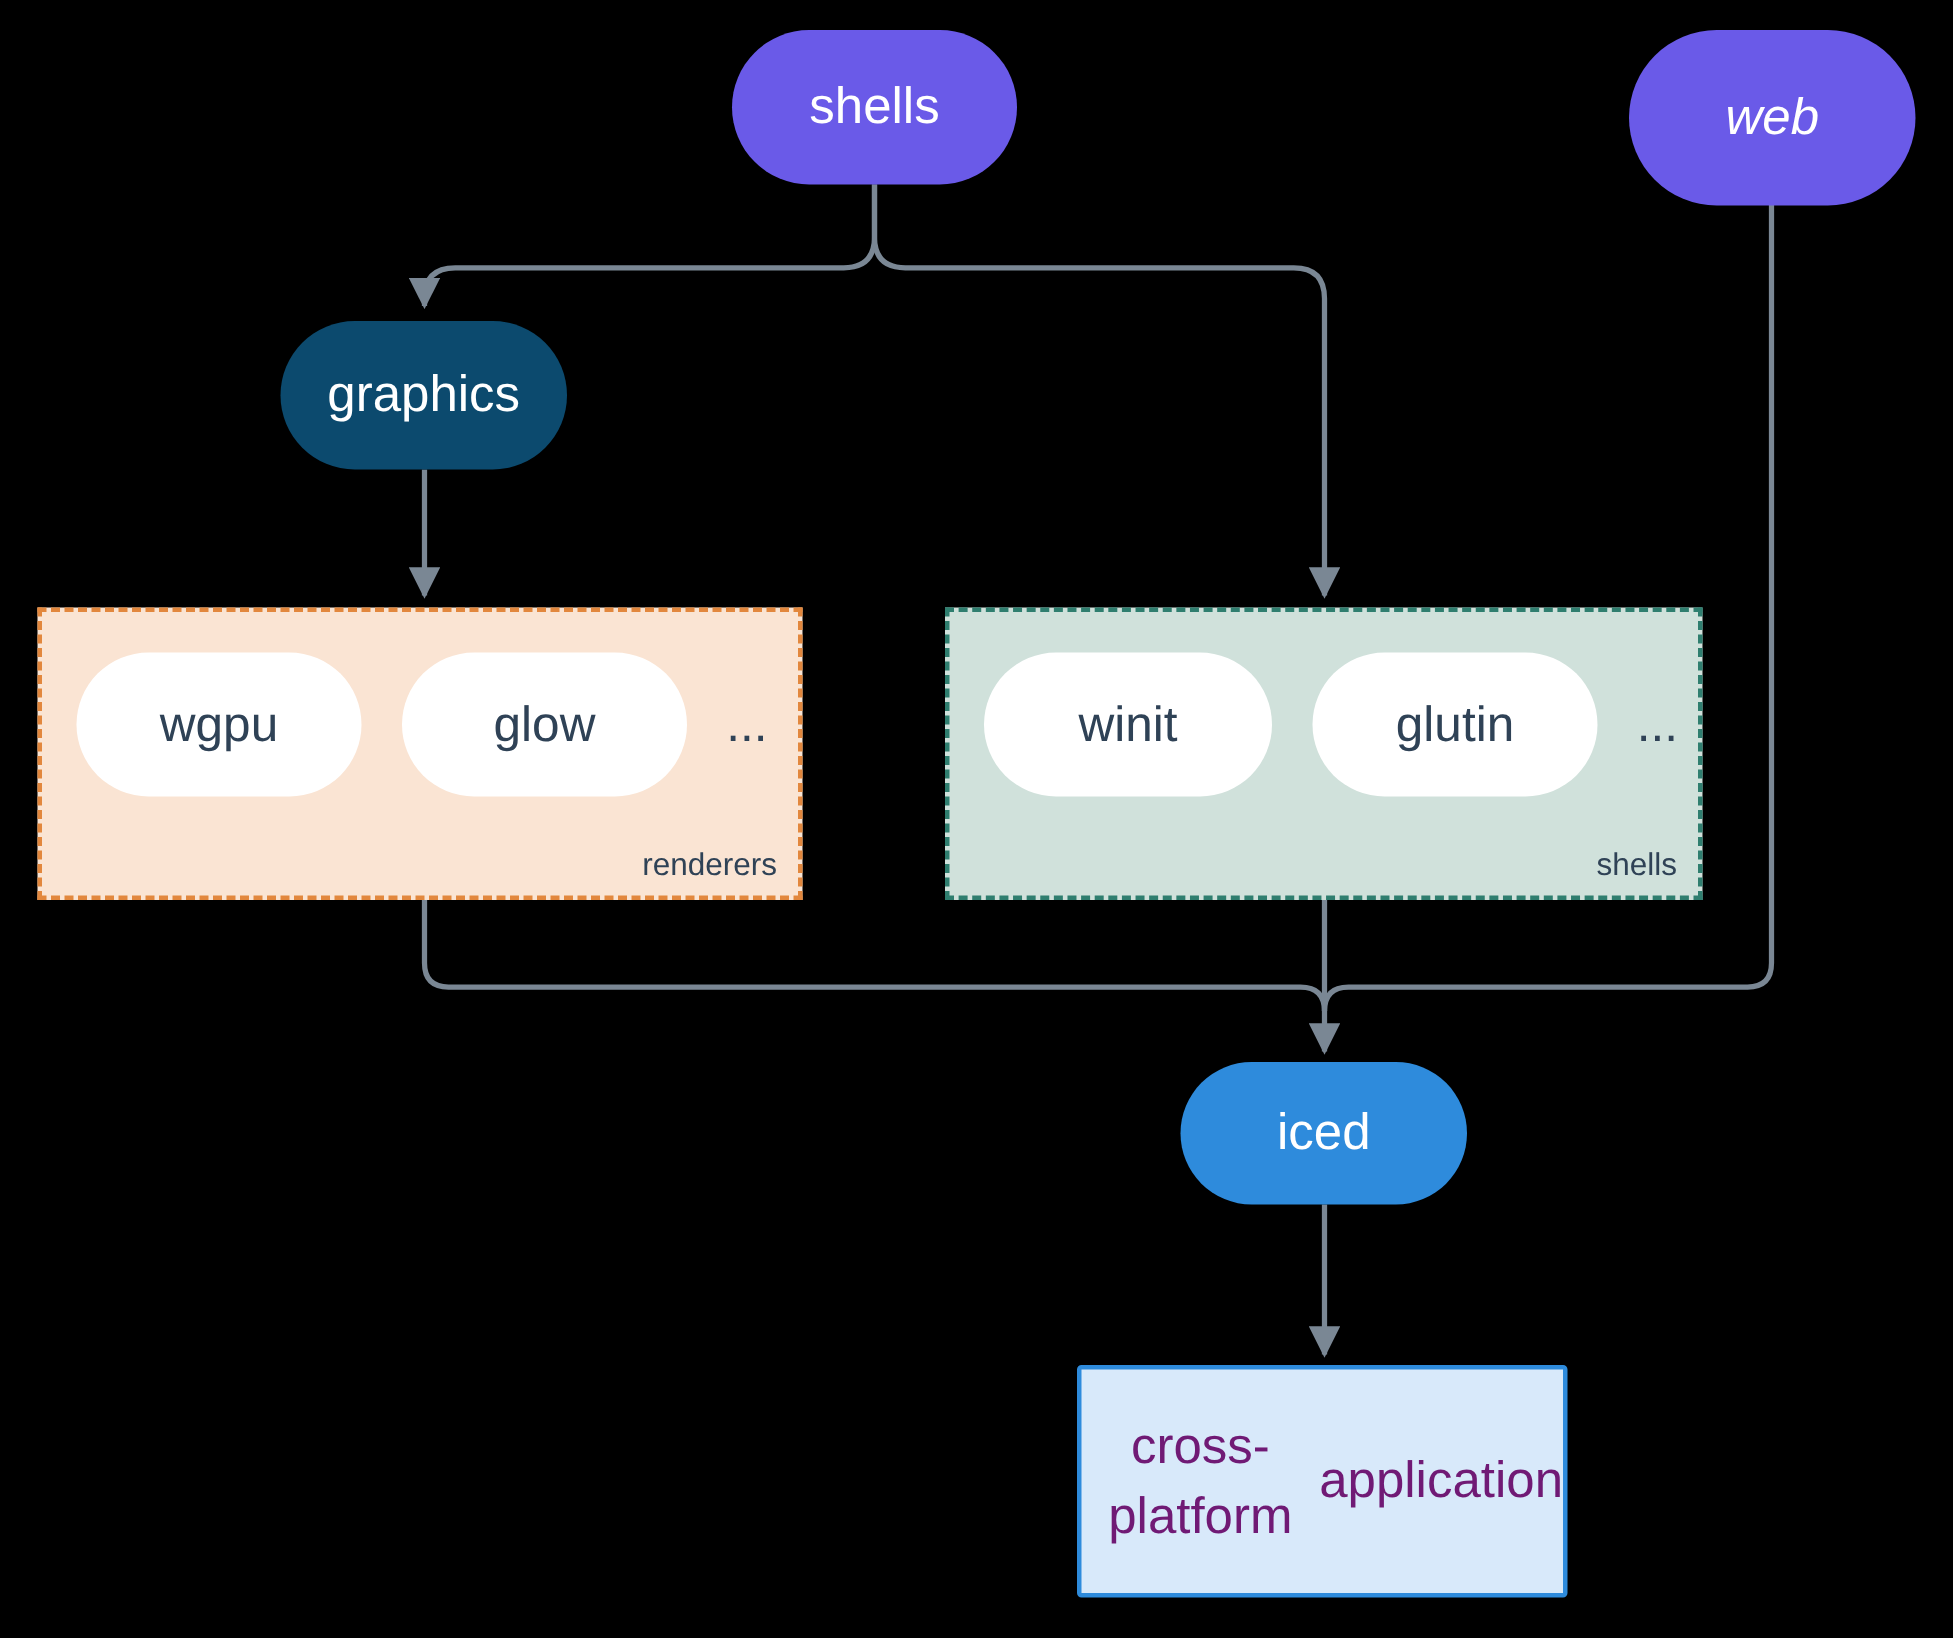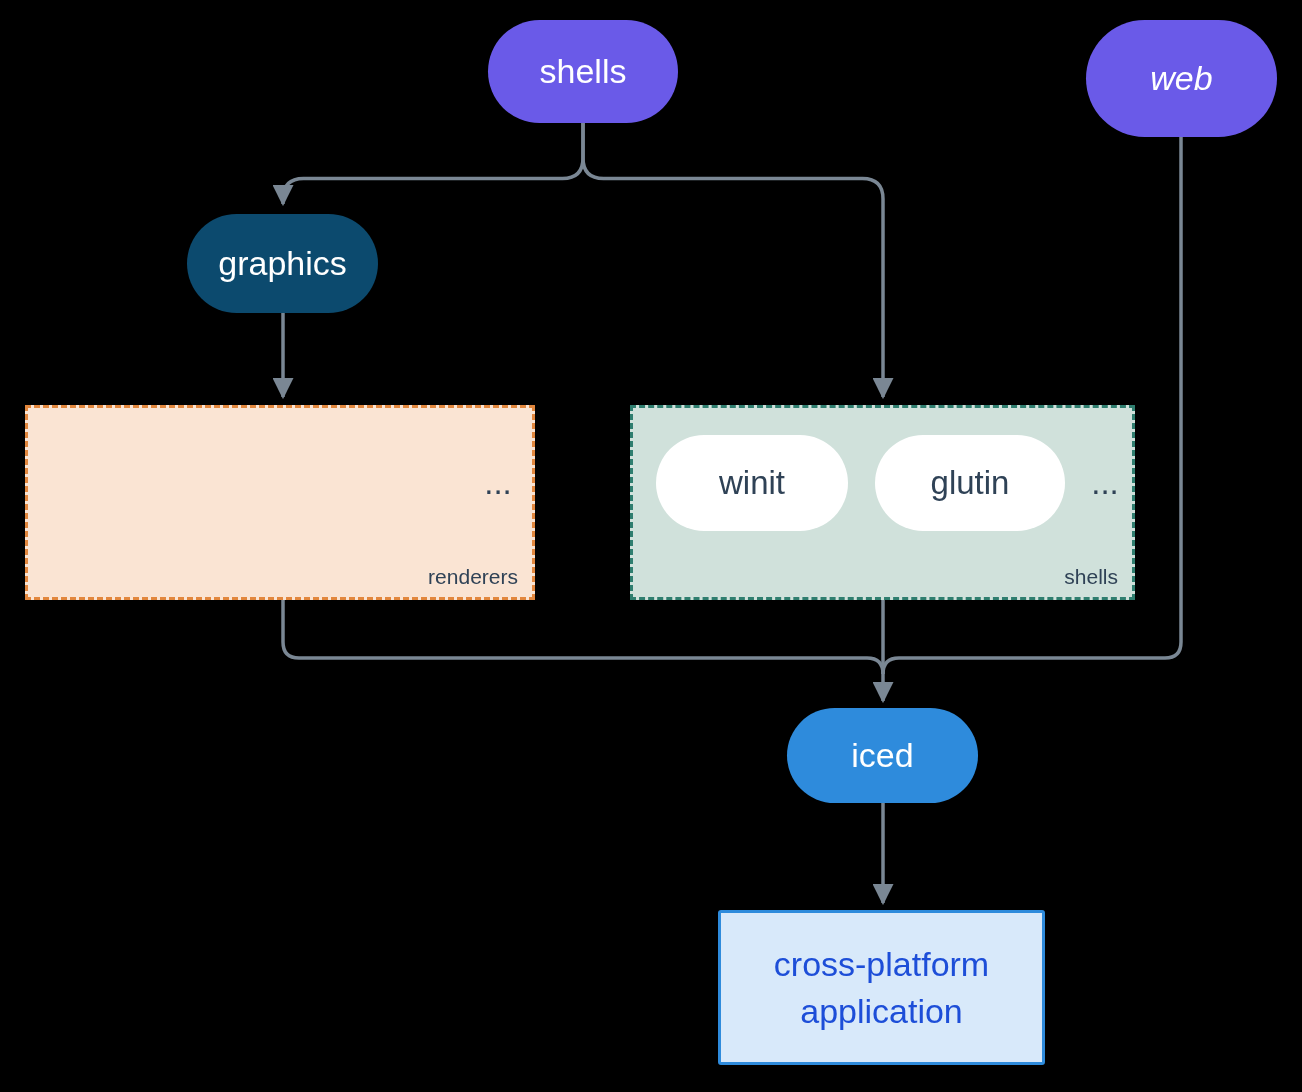--- a/index.html
+++ b/index.html
@@ -80,26 +80,26 @@
   }
   .app-box {
     position: absolute;
     left: 718px; top: 910px;
     width: 327px; height: 155px;
     box-sizing: border-box;
     background: #D8E9FA;
     border: 3px solid #2E8BDC;
     border-radius: 3px;
     display: flex;
-    flex-direction: column;
+    flex-direction: row;
     align-items: center;
     justify-content: center;
     font-size: 34px;
     line-height: 1.38;
-    color: #1d4ed8;
+    color: #701a75;
     text-align: center;
   }
 </style>
 </head>
 <body>
 
 <div class="canvas">
 
   <svg class="edges" viewBox="0 0 1302 1092">
     <defs>
@@ -122,20 +122,26 @@
 
   <div class="pill purple" style="left:1086px; top:20px; width:191px; height:117px;font-style:italic;">
     <span>web</span>
   </div>
 
   <div class="pill orange" style="left:187px; top:214px; width:191px; height:99px;">
     <span>graphics</span>
   </div>
 
   <div class="group renderers">
+    <div class="inner-pill" style="left:23px; width:190px;">
+      <span>wgpu</span>
+    </div>
+    <div class="inner-pill" style="left:240px; width:190px;">
+      <span>glow</span>
+    </div>
     <div class="ellipsis" style="left:440px;">...</div>
     <div class="group-label">renderers</div>
   </div>
 
   <div class="group shells">
     <div class="inner-pill" style="left:23px; width:192px;">
       <span>winit</span>
     </div>
     <div class="inner-pill" style="left:242px; width:190px;">
       <span>glutin</span>

